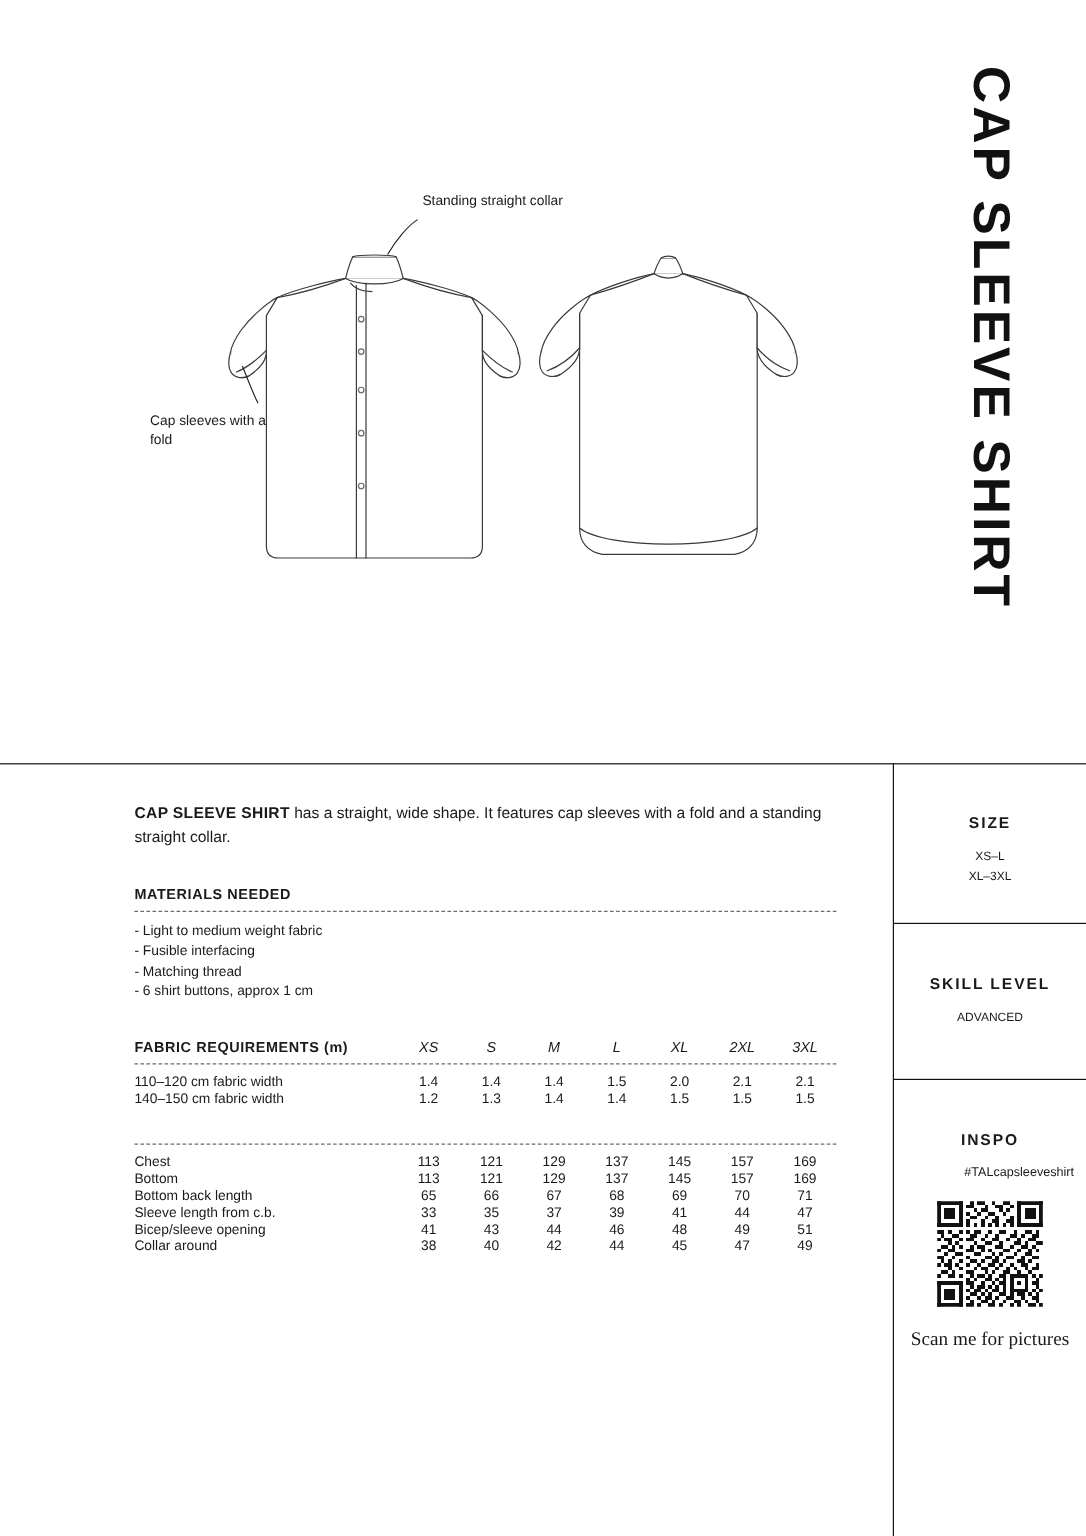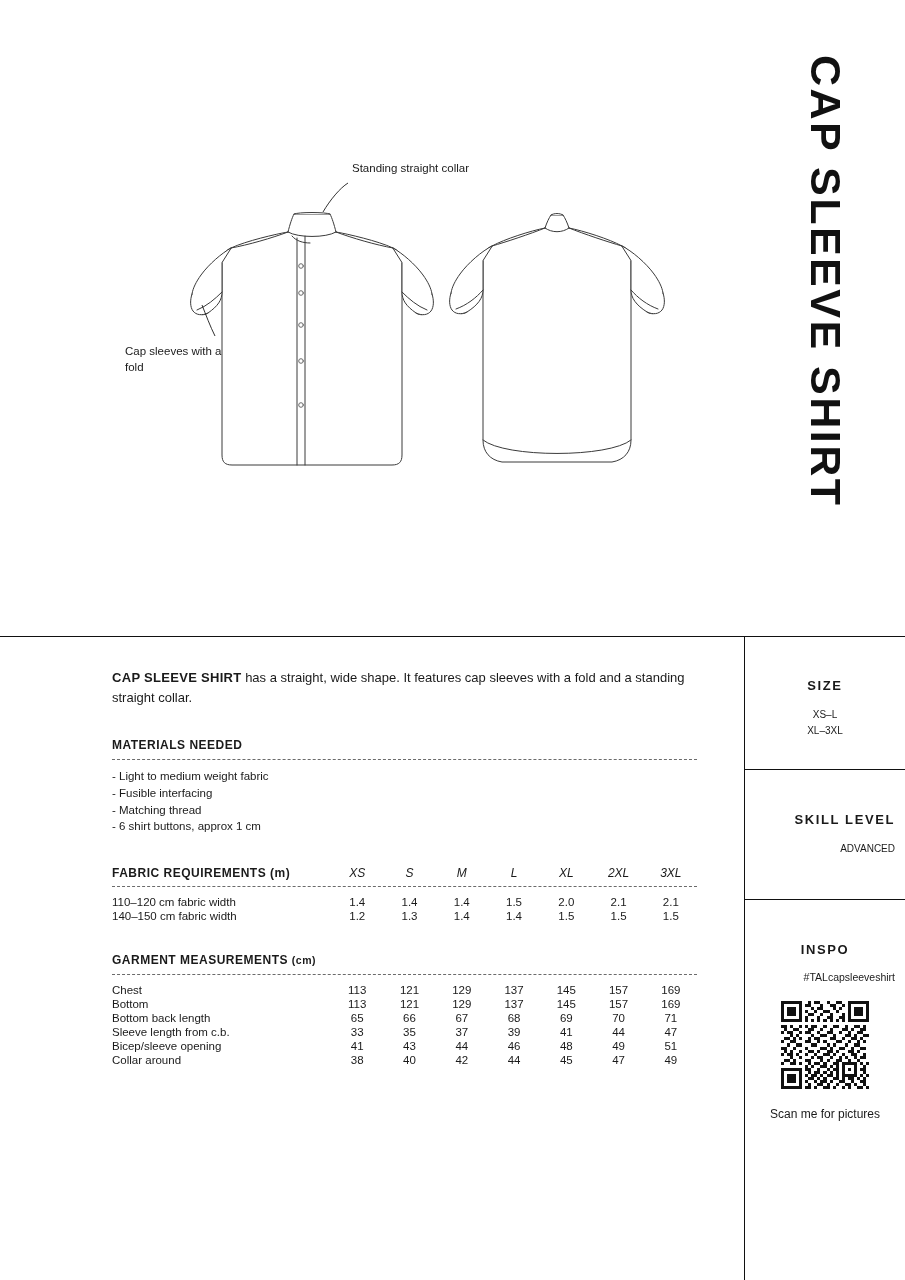--- a/index.html
+++ b/index.html
@@ -161,23 +161,24 @@
     margin: 6px 0 0 0;
     text-align: right;
   }
   .qr {
     margin: 18px auto 0 auto;
     width: 88px;
     height: 88px;
     display: block;
   }
   .scan {
-    font-size: 12px;
+    font-size: 16px;
     line-height: 1.5;
     margin: 16px 0 0 0;
+    font-family: Liberation Serif, serif;
   }
 </style>
 </head>
 <body>
 
 <div class="tech-area">
   <svg class="tech-svg" width="745" height="636" viewBox="0 0 745 636">
     <g fill="#ffffff" stroke="#3a3a3a" stroke-width="1" stroke-linejoin="round" stroke-linecap="round">
 
       <path d="M288 232 C 276 234 246 241 231 248 C 224 251 222 256 222 263
@@ -312,24 +313,20 @@
         <td class="num-col">1.4</td>
         <td class="num-col">1.5</td>
         <td class="num-col">1.5</td>
         <td class="num-col">1.5</td>
       </tr>
     </tbody>
       </table>
   </div>
 
   <div>
-    <div class="section-head">
-      <span>GARMENT MEASUREMENTS</span>
-      <span class="unit">(cm)</span>
-    </div>
     <div class="dashed"></div>
     <table>
       <tbody>
           <tr>
         <td class="lbl-col">Chest</td>
         <td class="num-col">113</td>
         <td class="num-col">121</td>
         <td class="num-col">129</td>
         <td class="num-col">137</td>
         <td class="num-col">145</td>
@@ -394,21 +391,21 @@
 <div class="right-col">
 
   <div class="rc-block" style="padding-top:42px; padding-bottom:30px;">
     <div class="rc-title">SIZE</div>
     <p class="rc-line">XS–L</p>
     <p class="rc-line">XL–3XL</p>
   </div>
 
   <div class="rc-div"></div>
 
-  <div class="rc-block" style="padding-top:42px; padding-bottom:42px;text-align:right;">
+  <div class="rc-block" style="padding-top:42px; padding-bottom:42px;">
     <div class="rc-title">SKILL LEVEL</div>
     <p class="rc-line">ADVANCED</p>
   </div>
 
   <div class="rc-div"></div>
 
   <div class="rc-block" style="padding-top:42px;">
     <div class="rc-title">INSPO</div>
     <p class="rc-small">#TALcapsleeveshirt</p>
 

